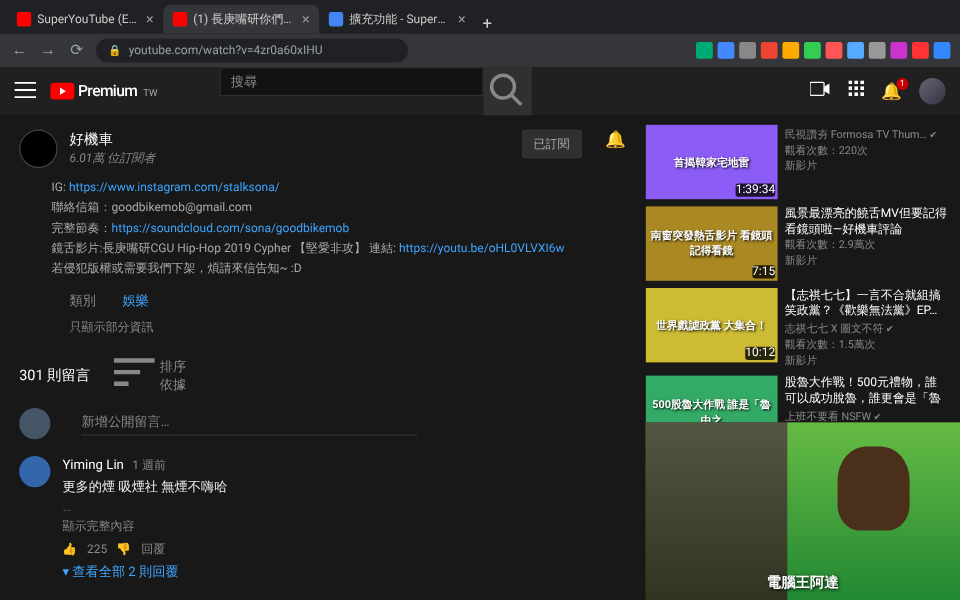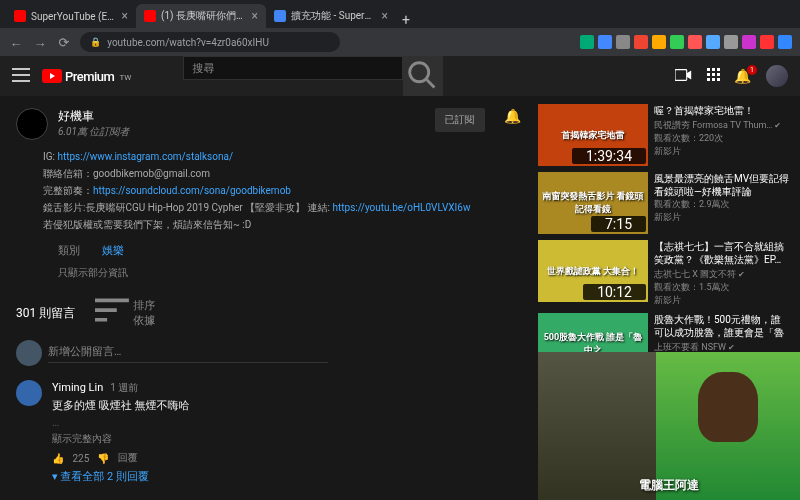--- a/index.html
+++ b/index.html
@@ -51,39 +51,39 @@
 .bell { margin-left: 10px; font-size: 14px; color: #888; }
 
 .desc { margin-left: 27px; margin-top: 8px; font-size: 10px; line-height: 1.7; }
 .desc .link { color: #3ea6ff; }
 .meta-row { margin-left: 42px; margin-top: 10px; font-size: 11px; color: #888; display: flex; gap: 22px; }
 .meta-val { color: #3ea6ff; }
 .showmore { margin-left: 42px; margin-top: 8px; font-size: 10px; color: #888; }
 
 .comments-hdr { margin-top: 18px; display: flex; gap: 20px; font-size: 12px; color: #fff; align-items: center; }
 .sort { font-size: 11px; color: #888; display: flex; gap: 4px; }
-.add-cmt { display: flex; gap: 6px; margin-top: 12px; align-items: center; }
+.add-cmt { display: flex; gap: 26px; margin-top: 12px; align-items: center; }
 .cmt-avatar { width: 26px; height: 26px; border-radius: 50%; background: #456; flex-shrink: 0; }
 .cmt-input { flex: 1; border-bottom: 1px solid #333; font-size: 11px; color: #888; padding-bottom: 3px; max-width: 280px; }
 
 .comment { display: flex; gap: 10px; margin-top: 14px; }
 .c-body { flex: 1; }
 .c-author { font-size: 11px; color: #fff; }
 .c-time { font-size: 10px; color: #888; margin-left: 4px; }
 .c-text { font-size: 11px; color: #eee; margin-top: 3px; }
 .c-more { font-size: 10px; color: #888; margin-top: 3px; }
 .c-actions { display: flex; gap: 8px; margin-top: 5px; font-size: 10px; color: #888; align-items: center; }
 .c-replies { color: #3ea6ff; font-size: 11px; margin-top: 4px; }
 
 
 .right { width: 262px; padding: 8px 10px 0 0; overflow: hidden; }
 .rec { display: flex; gap: 6px; margin-bottom: 6px; }
 .thumb { width: 110px; height: 62px; background: #333; position: relative; flex-shrink: 0; background-size: cover; display: flex; align-items: center; justify-content: center; overflow: hidden; }
 .thumb-txt { position: absolute; font-size: 9px; font-weight: 700; color: #fff; text-shadow: 1px 1px 2px #000; text-align: center; padding: 2px; }
-.dur { position: absolute; bottom: 2px; right: 2px; background: rgba(0,0,0,0.8); color: #fff; font-size: 14px; padding: 0 14px; border-radius: 2px; }
+.dur { position: absolute; bottom: 2px; right: 2px; background: rgba(0,0,0,0.8); color: #fff; font-size: 10px; padding: 0 0; border-radius: 2px; }
 .rec-info { flex: 1; }
 .rec-title { font-size: 10px; color: #fff; line-height: 1.3; max-height: 26px; overflow: hidden; }
 .rec-ch { font-size: 9px; color: #888; margin-top: 2px; }
 .rec-views { font-size: 9px; color: #888; }
 .verify { font-size: 8px; margin-left: 2px; }
 
 .pip { position: absolute; bottom: 0; right: 0; width: 262px; height: 148px; background: #000; background: linear-gradient(135deg,#3a2818,#1a1410); display: flex; }
 .pip-left { width: 45%; background: linear-gradient(#554,#332); }
 .pip-right { flex: 1; background: linear-gradient(#6b4,#283); position: relative; }
 .pip-face { width: 60px; height: 70px; background: #4a2f1a; border-radius: 40% 40% 30% 30%; margin: 20px auto 0; position: relative; }
@@ -241,26 +241,25 @@
         </div>
         <div class="c-replies">▾ 查看全部 2 則回覆</div>
       </div>
     </div>
 
   </div>
 
   <div class="right">
     <div id="recs">
         <div class="rec">
-    <div class="thumb" style="background:#c2410c">
+    <div class="thumb" style="background:#8b5cf6">
       <div class="thumb-txt">首揭韓家宅地雷</div>
       <div class="dur">1:39:34</div>
     </div>
     <div class="rec-info">
-      <div class="rec-title">喔？首揭韓家宅地雷！</div>
       <div class="rec-ch">民視讚夯 Formosa TV Thum…<span class="verify">✔</span></div>
       <div class="rec-views">觀看次數：220次</div>
       <div class="rec-views">新影片</div>
     </div>
         </div>
         <div class="rec">
     <div class="thumb" style="background:#a82">
       <div class="thumb-txt">南窗突發熱舌影片
 看鏡頭記得看鏡</div>
       <div class="dur">7:15</div>

